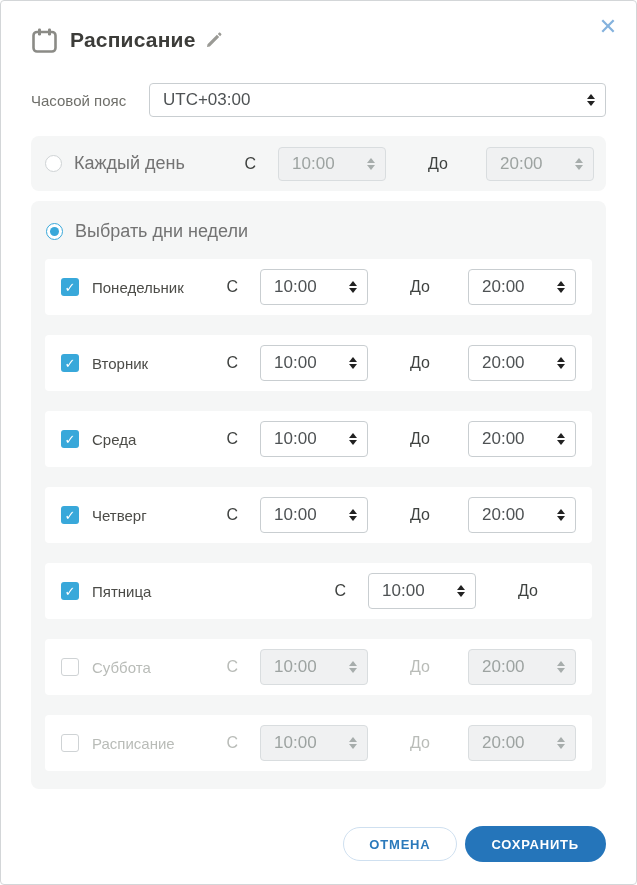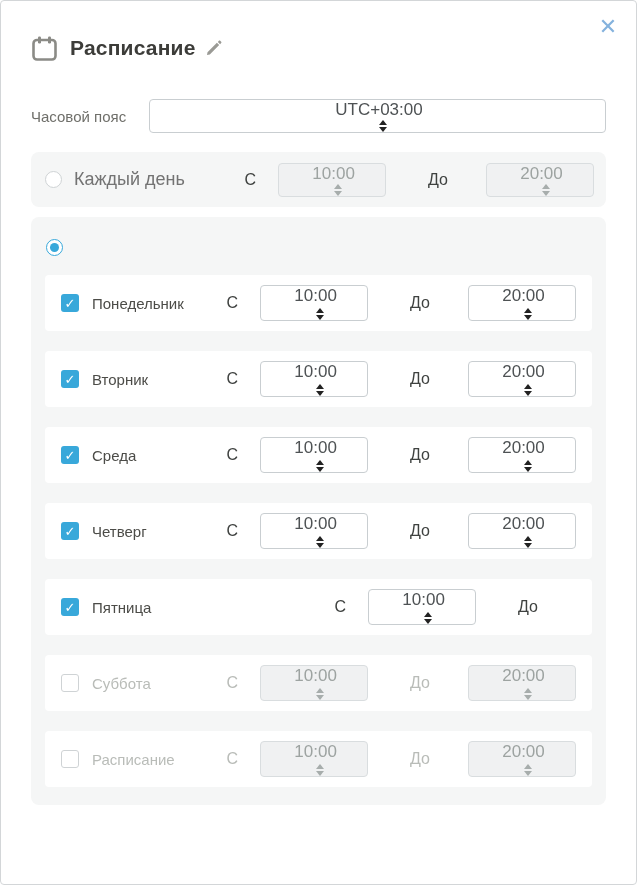--- a/index.html
+++ b/index.html
@@ -8,39 +8,39 @@
     --link:#2b79bb;
     --cancel-border:#cfe0f0;
     --close:#84b2dd;
   }
   *{box-sizing:border-box;margin:0;padding:0;}
   html,body{width:637px;height:885px;background:#fff;}
   body{font-family:"Liberation Sans","DejaVu Sans",sans-serif;color:#4c4c48;}
   .dialog{
     width:637px;height:885px;background:#fff;
     border:1px solid #d3d6d8;border-radius:4px;
-    padding:8px 30px;position:relative;overflow:hidden;
+    padding:0 30px;position:relative;overflow:hidden;
   }
   
   .header{margin-top:20px;height:38px;display:flex;align-items:center;}
   .cal-icon{width:27px;height:27px;margin-right:12px;flex:0 0 auto;}
   .title{font-size:21px;font-weight:700;color:#3c3c39;letter-spacing:.2px;}
   .edit-icon{margin-left:9px;width:18px;height:18px;}
   .close{
     position:absolute;top:12px;right:14px;width:28px;height:28px;
     display:flex;align-items:center;justify-content:center;
     color:var(--close);font-size:22px;font-weight:400;cursor:pointer;line-height:1;
   }
   
-  .tz-row{margin-top:32px;display:flex;align-items:center;}
+  .tz-row{margin-top:24px;display:flex;align-items:center;}
   .tz-label{width:118px;font-size:15px;color:#6f6f6a;flex:0 0 auto;}
   .select{
     height:34px;background:#fff;border:1px solid #c9ced1;border-radius:4px;
     display:flex;align-items:center;padding:0 10px 0 13px;cursor:pointer;
-    font-size:17px;color:#4e5254;flex-direction:column;
+    font-size:17px;color:#4e5254;
   }
   .select .val{flex:1;white-space:nowrap;}
   .tz-select{flex:1;}
   
   .spin{display:flex;flex-direction:column;align-items:center;margin-left:8px;gap:2px;}
   .spin i{display:block;width:0;height:0;border-left:4px solid transparent;border-right:4px solid transparent;}
   .spin .up{border-bottom:5px solid #222;}
   .spin .dn{border-top:5px solid #222;}
   .disabled-sel{background:#f0f1f2;border-color:#d9dddf;color:#9da3a1;}
   .disabled-sel .spin .up{border-bottom-color:#a7adac;}
@@ -136,20 +136,21 @@
             <i class="up"></i>
             <i class="dn"></i>
           </span>
       </div>
     </div>
   </div>
 
   <div class="section week">
     <div class="week-head">
       <span class="radio sel"></span>
+      <span class="opt-label">Выбрать дни недели</span>
     </div>
 
     <div class="day-card">
       <span class="checkbox">
           <span>✓</span>
         </span>
       <span class="day-label">Понедельник</span>
       <div class="time-group">
         <span class="fromto c">С</span>
         <div class="select time-select">
@@ -304,14 +305,18 @@
           <span class="spin">
               <i class="up"></i>
               <i class="dn"></i>
             </span>
         </div>
       </div>
     </div>
 
   </div>
 
+  <div class="footer">
+    <button class="btn btn-cancel">ОТМЕНА</button>
+    <button class="btn btn-save">СОХРАНИТЬ</button>
+  </div>
 
 </div>
 
 </body></html>

